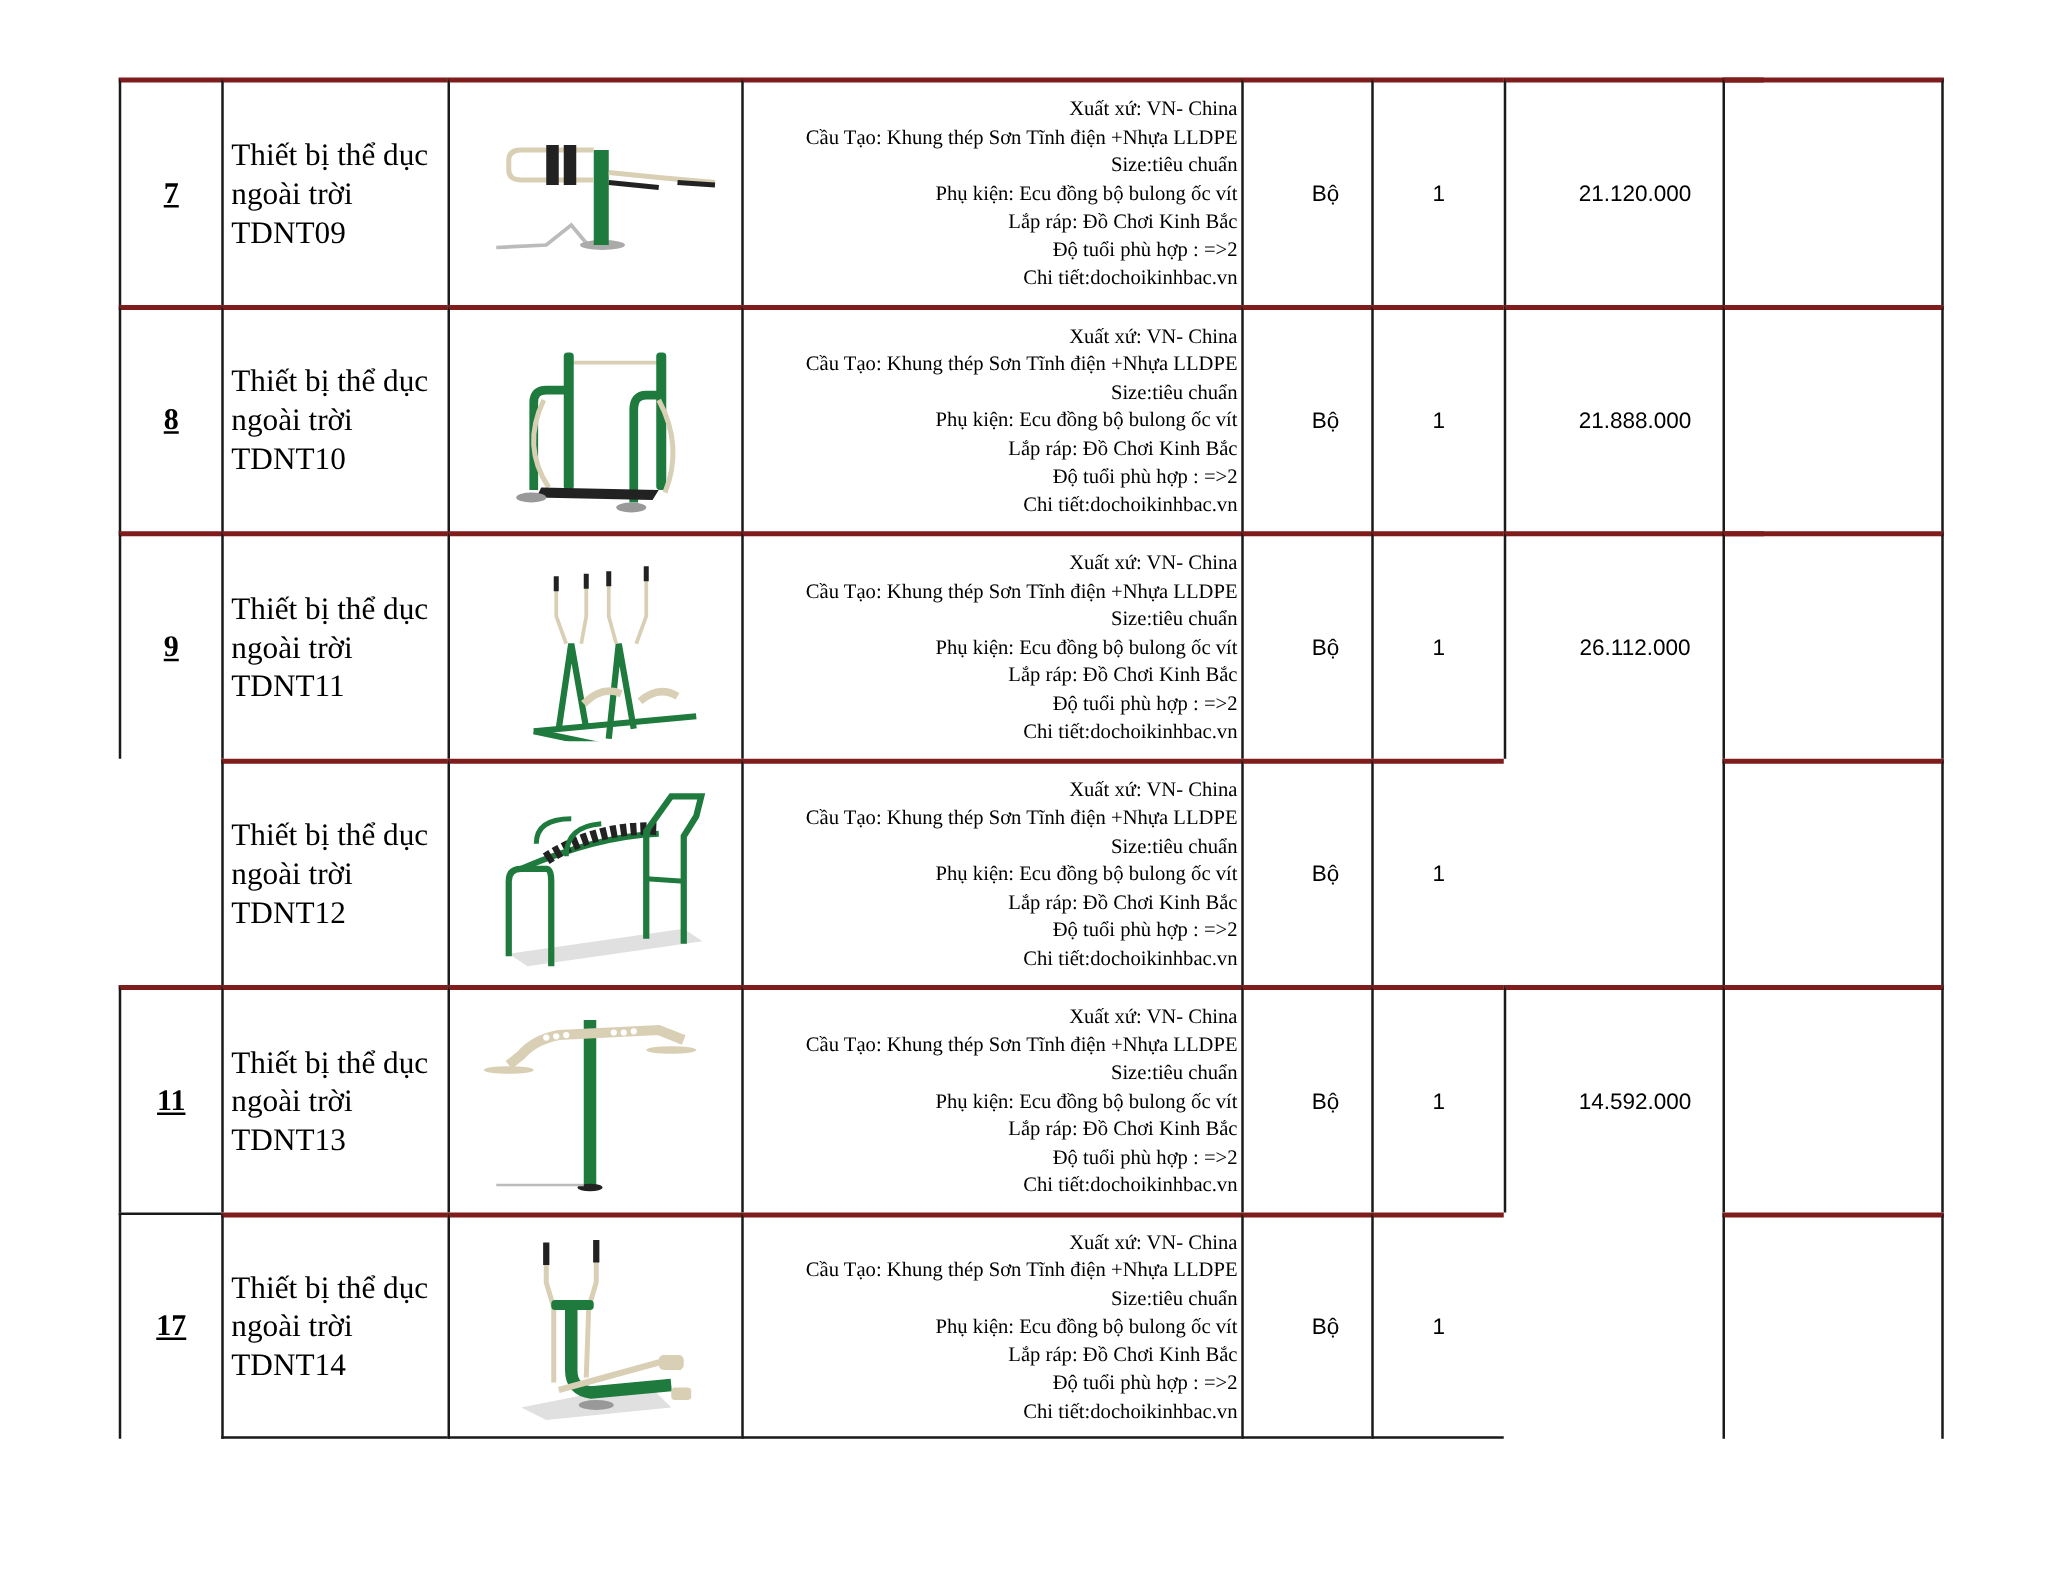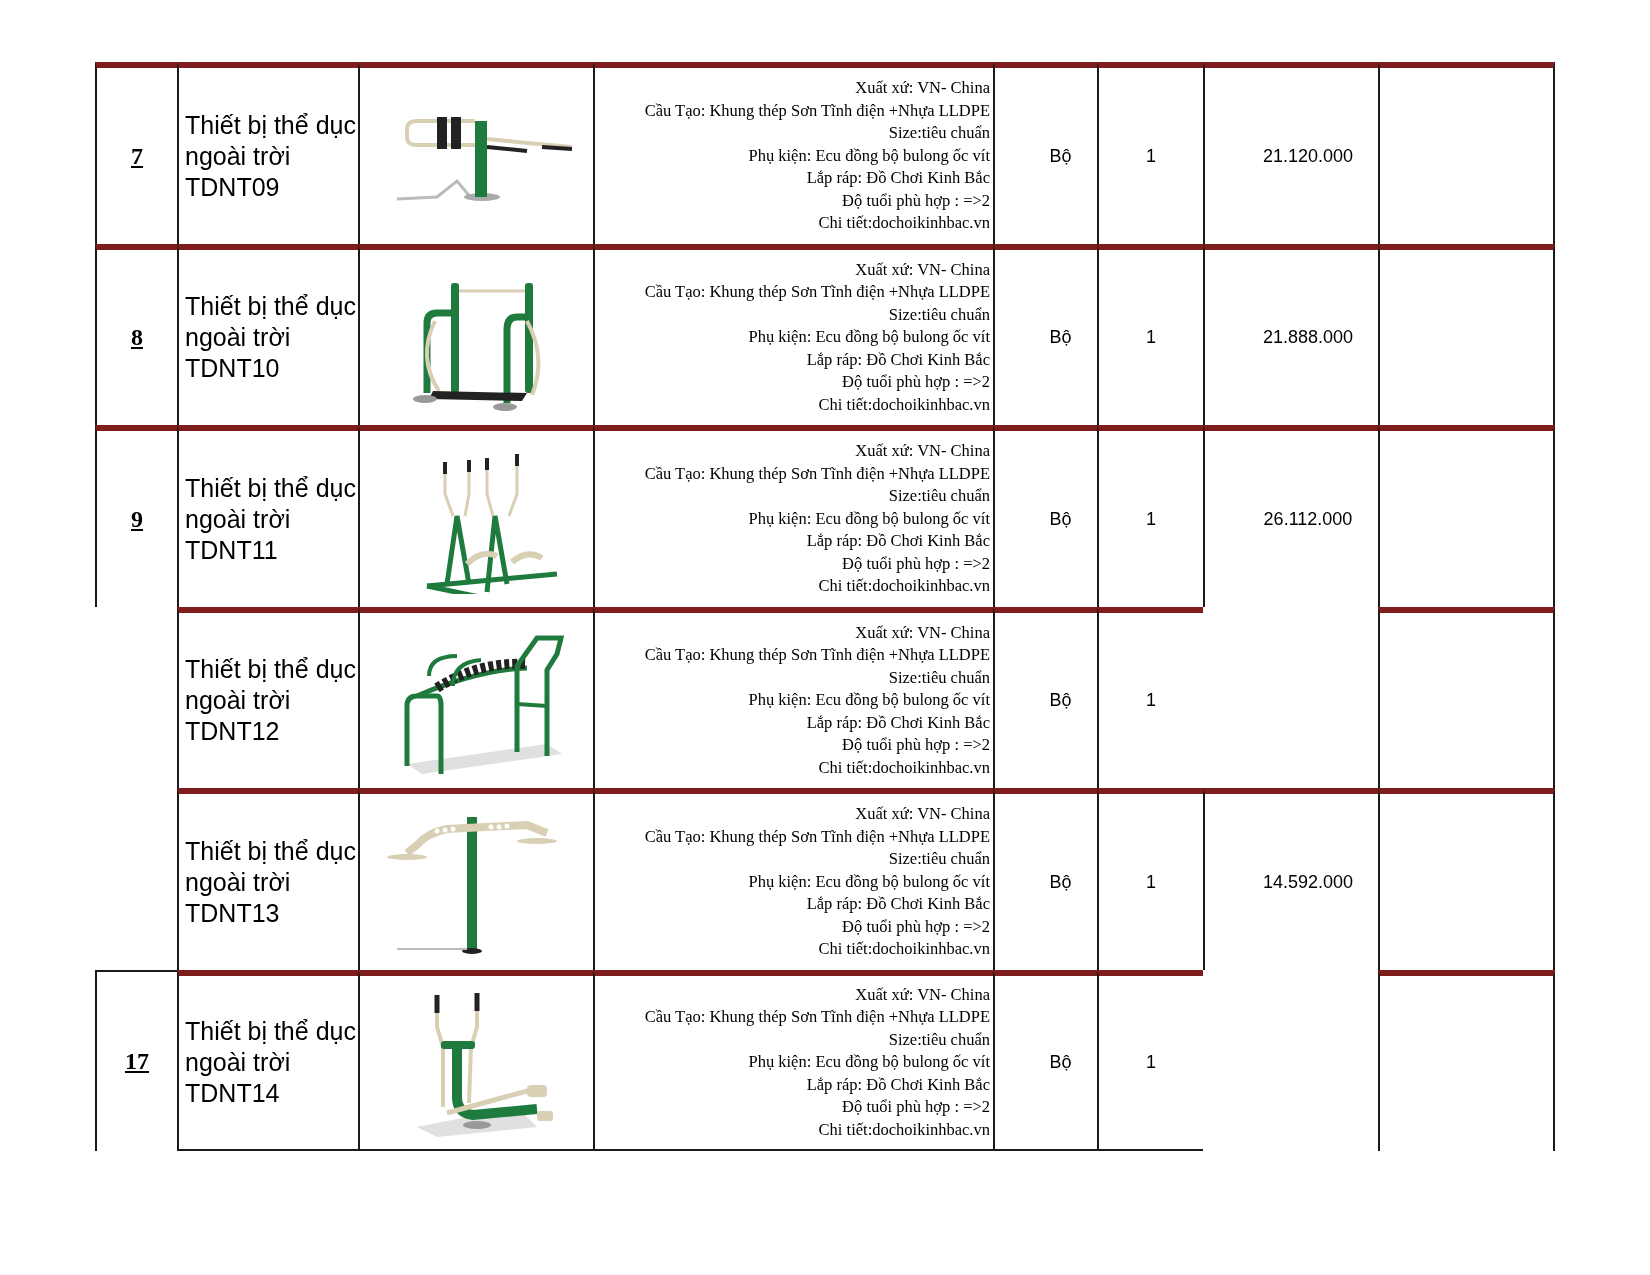--- a/index.html
+++ b/index.html
@@ -1,32 +1,32 @@
 <!DOCTYPE html>
 <html><head>
 <meta charset="utf-8">
 <style>
   html, body { margin:0; padding:0; background:#ffffff; }
   body { width:1650px; height:1275px; position:relative; overflow:hidden; }
   .tbl { position:absolute; left:95px; top:62px; width:1460px; height:1089px; }
   .row { position:absolute; left:0; width:1460px; height:182px; }
   .cell { position:absolute; top:0; height:100%; box-sizing:border-box;
-          border-left:2px solid #1a1a1a; border-top:6px solid #7f1d1d; }
+          border-left:2px solid #1a1a1a; border-top:4px solid #7f1d1d; }
   .c-stt  { left:0;    width:82px;  display:flex; align-items:center; justify-content:center; }
   .c-name { left:82px; width:181px; display:flex; align-items:center; padding-left:6px; }
   .c-img  { left:263px; width:235px; display:flex; align-items:center; justify-content:center; }
   .c-desc { left:498px; width:400px; display:flex; flex-direction:column; justify-content:center; align-items:flex-end; padding-right:3px; }
   .c-unit { left:898px; width:104px; display:flex; align-items:center; justify-content:center;padding-left:29px; }
   .c-qty  { left:1002px; width:106px; display:flex; align-items:center; justify-content:center; }
   .c-price{ left:1108px; width:208px; display:flex; align-items:center; justify-content:center; }
   .c-note { left:1283px; width:177px; border-right:2px solid #1a1a1a; }
   .row.last .c-name, .row.last .c-img, .row.last .c-desc,
   .row.last .c-unit, .row.last .c-qty, .row.last .c-price { border-bottom:2px solid #1a1a1a; }
   .stt { font-family:"Liberation Serif", serif; font-weight:bold; font-size:24px; text-decoration:underline; color:#000; }
-  .name { font-family:Liberation Sans, sans-serif; font-size:25px; line-height:31px; color:#000; }
+  .name { font-family:Liberation Serif, serif; font-size:25px; line-height:31px; color:#000; }
   .desc-line { font-family:"Liberation Serif", serif; font-size:16.5px; line-height:22.5px; color:#000; white-space:nowrap; }
   .sans { font-family:"Liberation Sans", "DejaVu Sans", sans-serif; font-size:18px; color:#000; }
   svg { display:block; }
 </style>
 </head>
 <body>
 
 <div class="tbl">
 
   <div class="row" style="top:0px;">
@@ -202,20 +202,23 @@
     <div class="cell c-unit">
         <span class="sans">Bộ</span>
       </div>
     <div class="cell c-qty">
         <span class="sans">1</span>
       </div>
     <div class="cell c-note"><span></span></div>
   </div>
 
   <div class="row" style="top:726px;">
+    <div class="cell c-stt">
+        <span class="stt">11</span>
+      </div>
     <div class="cell c-name">
       <div class="name">
         <div>Thiết bị thể dục</div>
         <div>ngoài trời</div>
         <div>TDNT13</div>
       </div>
     </div>
     <div class="cell c-img">
       <svg width="200" height="150" viewBox="0 0 200 150">
         <rect x="90" y="10" width="10" height="134" fill="#1f7a3e"></rect>

